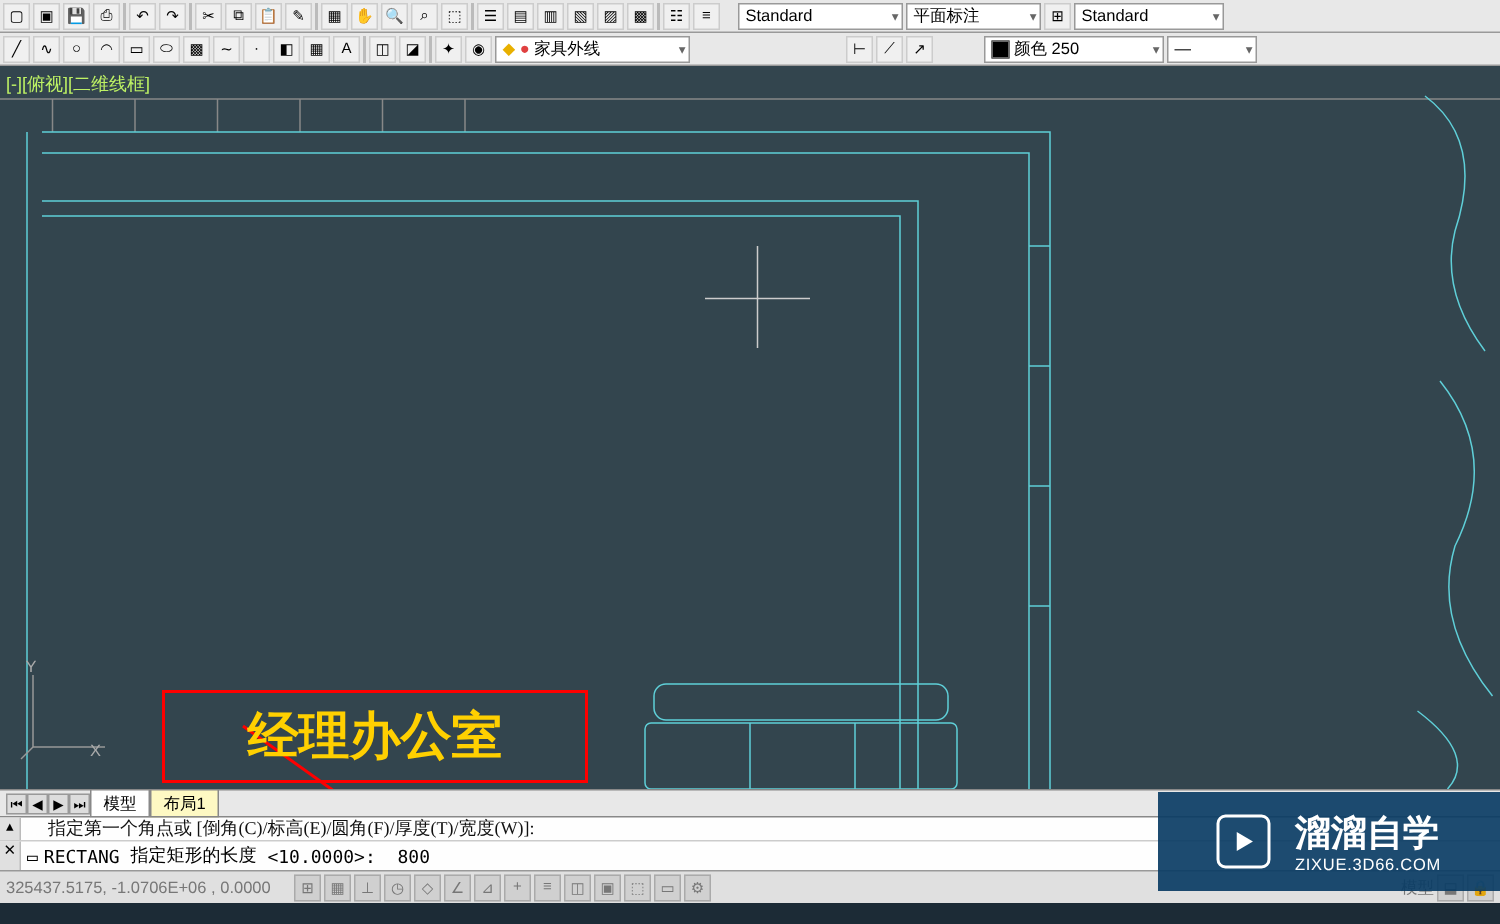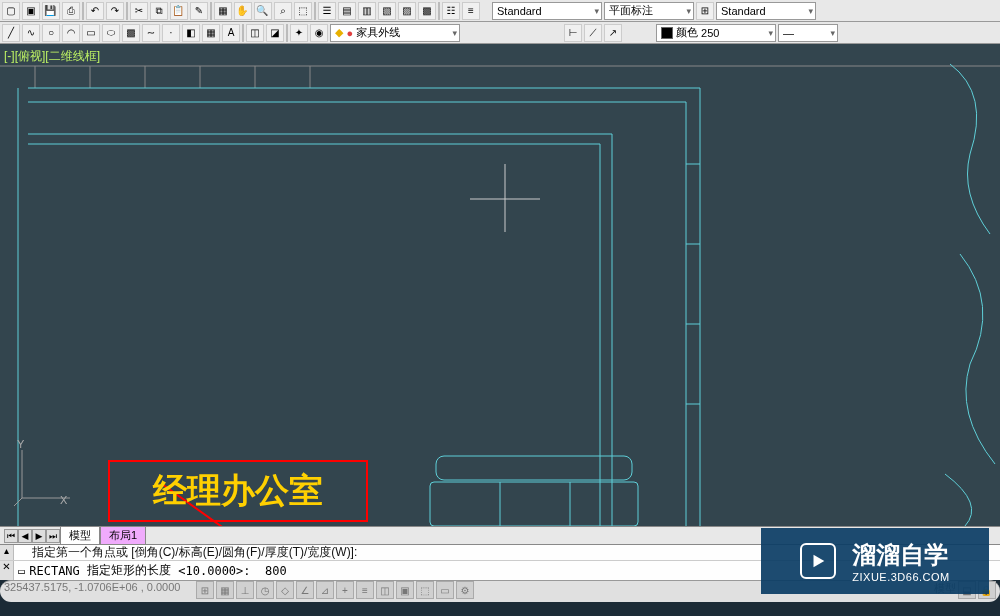--- a/index.html
+++ b/index.html
@@ -73,21 +73,21 @@
   color: #bef264;
   font-size: 12px;
 }
 .floorplan-line { stroke: #5fcfd8; stroke-width: 1; fill: none; }
 .ruler-marks { stroke: #888; stroke-width: 1; }
 .crosshair { stroke: #ccc; stroke-width: 1; }
 .room-text-box {
   position: absolute;
   left: 108px;
   top: 416px;
-  width: 260px;
+  width: 284px;
   height: 62px;
   border: 2px solid #ff0000;
   display: flex;
   align-items: center;
   justify-content: center;
 }
 .room-text {
   color: #ffd000;
   font-size: 34px;
   font-weight: bold;
@@ -111,21 +111,21 @@
   width: 14px;
   height: 14px;
   background: #ddd;
   border: 1px solid #999;
   font-size: 9px;
   text-align: center;
   line-height: 12px;
 }
 .layout-tab {
   padding: 1px 8px;
-  background: #f0abfc;
+  background: #fef9c3;
   border: 1px solid #888;
   font-size: 11px;
 }
 .layout-tab.active {
   background: #fff;
 }
 .cmd-area {
   background: #fefefe;
   border-top: 1px solid #888;
 }
@@ -133,56 +133,55 @@
   font-family: SimSun, monospace;
   font-size: 12px;
   padding: 1px 4px;
   color: #000;
   display: flex;
   align-items: center;
 }
 .cmd-history {
   font-size: 12px;
   padding: 0 18px;
-  font-family: Liberation Sans, sans-serif;
+  font-family: Liberation Serif, serif;
   color: #111;
   line-height: 15px;
 }
 .cmd-close {
   width: 14px;
   background: #e0e0e0;
   text-align: center;
   font-size: 10px;
   border-right: 1px solid #bbb;
 }
 .status-bar {
   height: 22px;
   background: #e0e0e0;
   border-top: 1px solid #999;
   display: flex;
-  align-items: flex-start;
+  align-items: center;
   font-size: 11px;
   color: #777;
   padding: 0 4px;
   gap: 2px;
-  border-radius: 11px;
 }
 .status-btn {
   width: 18px;
   height: 18px;
   background: #d0d0d0;
   border: 1px solid #aaa;
   font-size: 10px;
   display: flex;
   align-items: center;
   justify-content: center;
 }
 .brand-overlay {
   position: absolute;
-  right: 11px;
+  right: 0;
   bottom: 22px;
   width: 228px;
   height: 66px;
   background: rgba(10,60,100,0.92);
   display: flex;
   align-items: center;
   justify-content: center;
   gap: 16px;
   color: #fff;
 }

